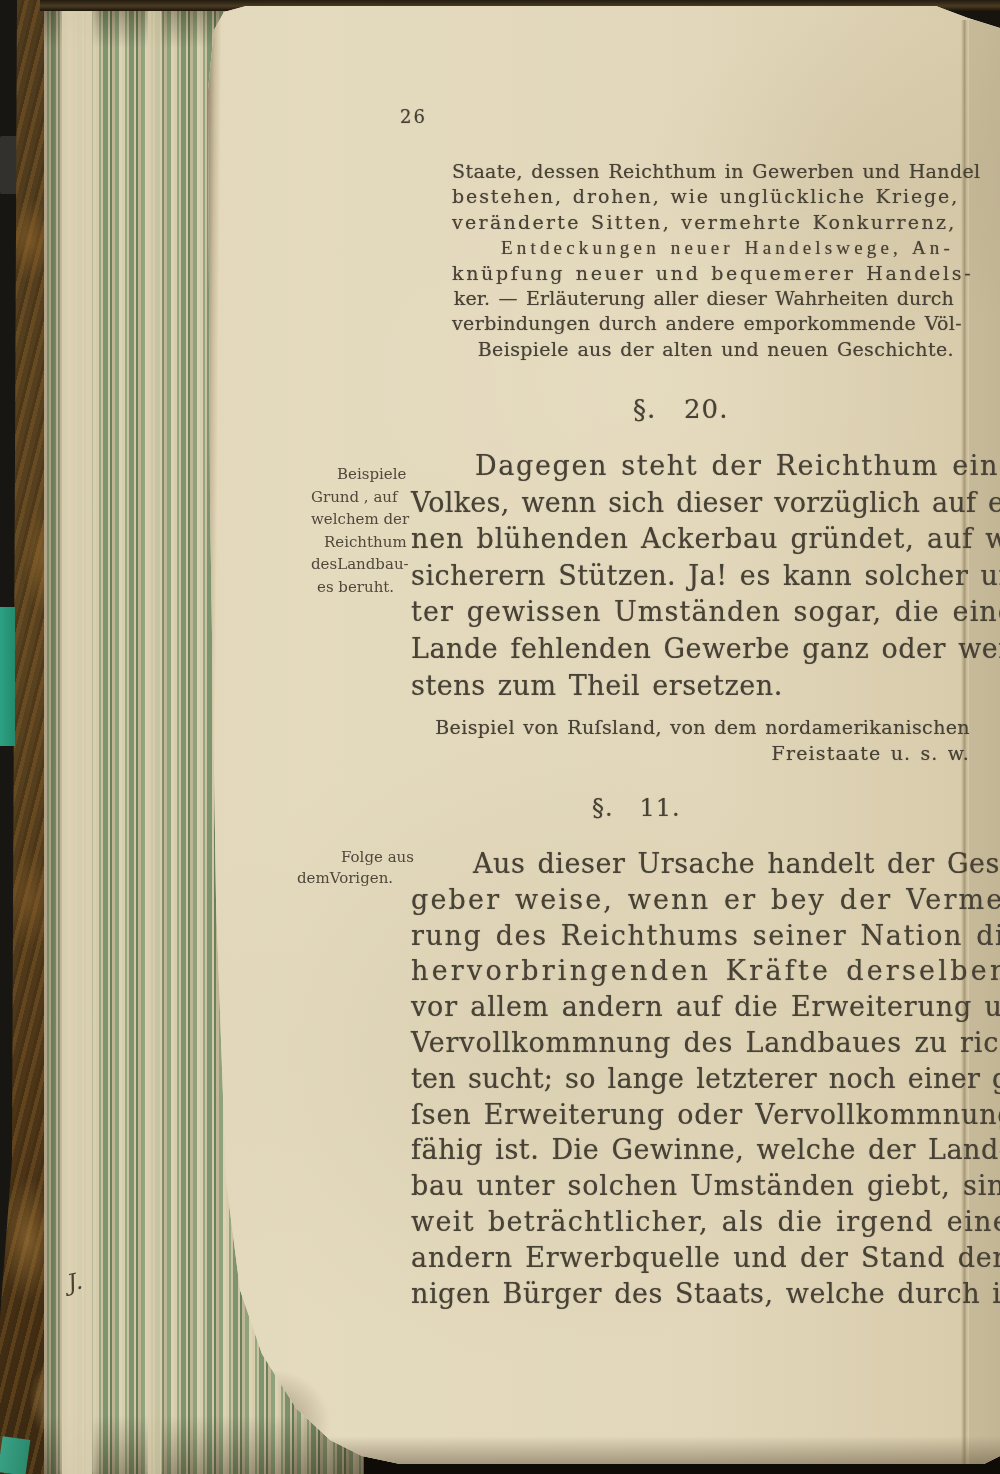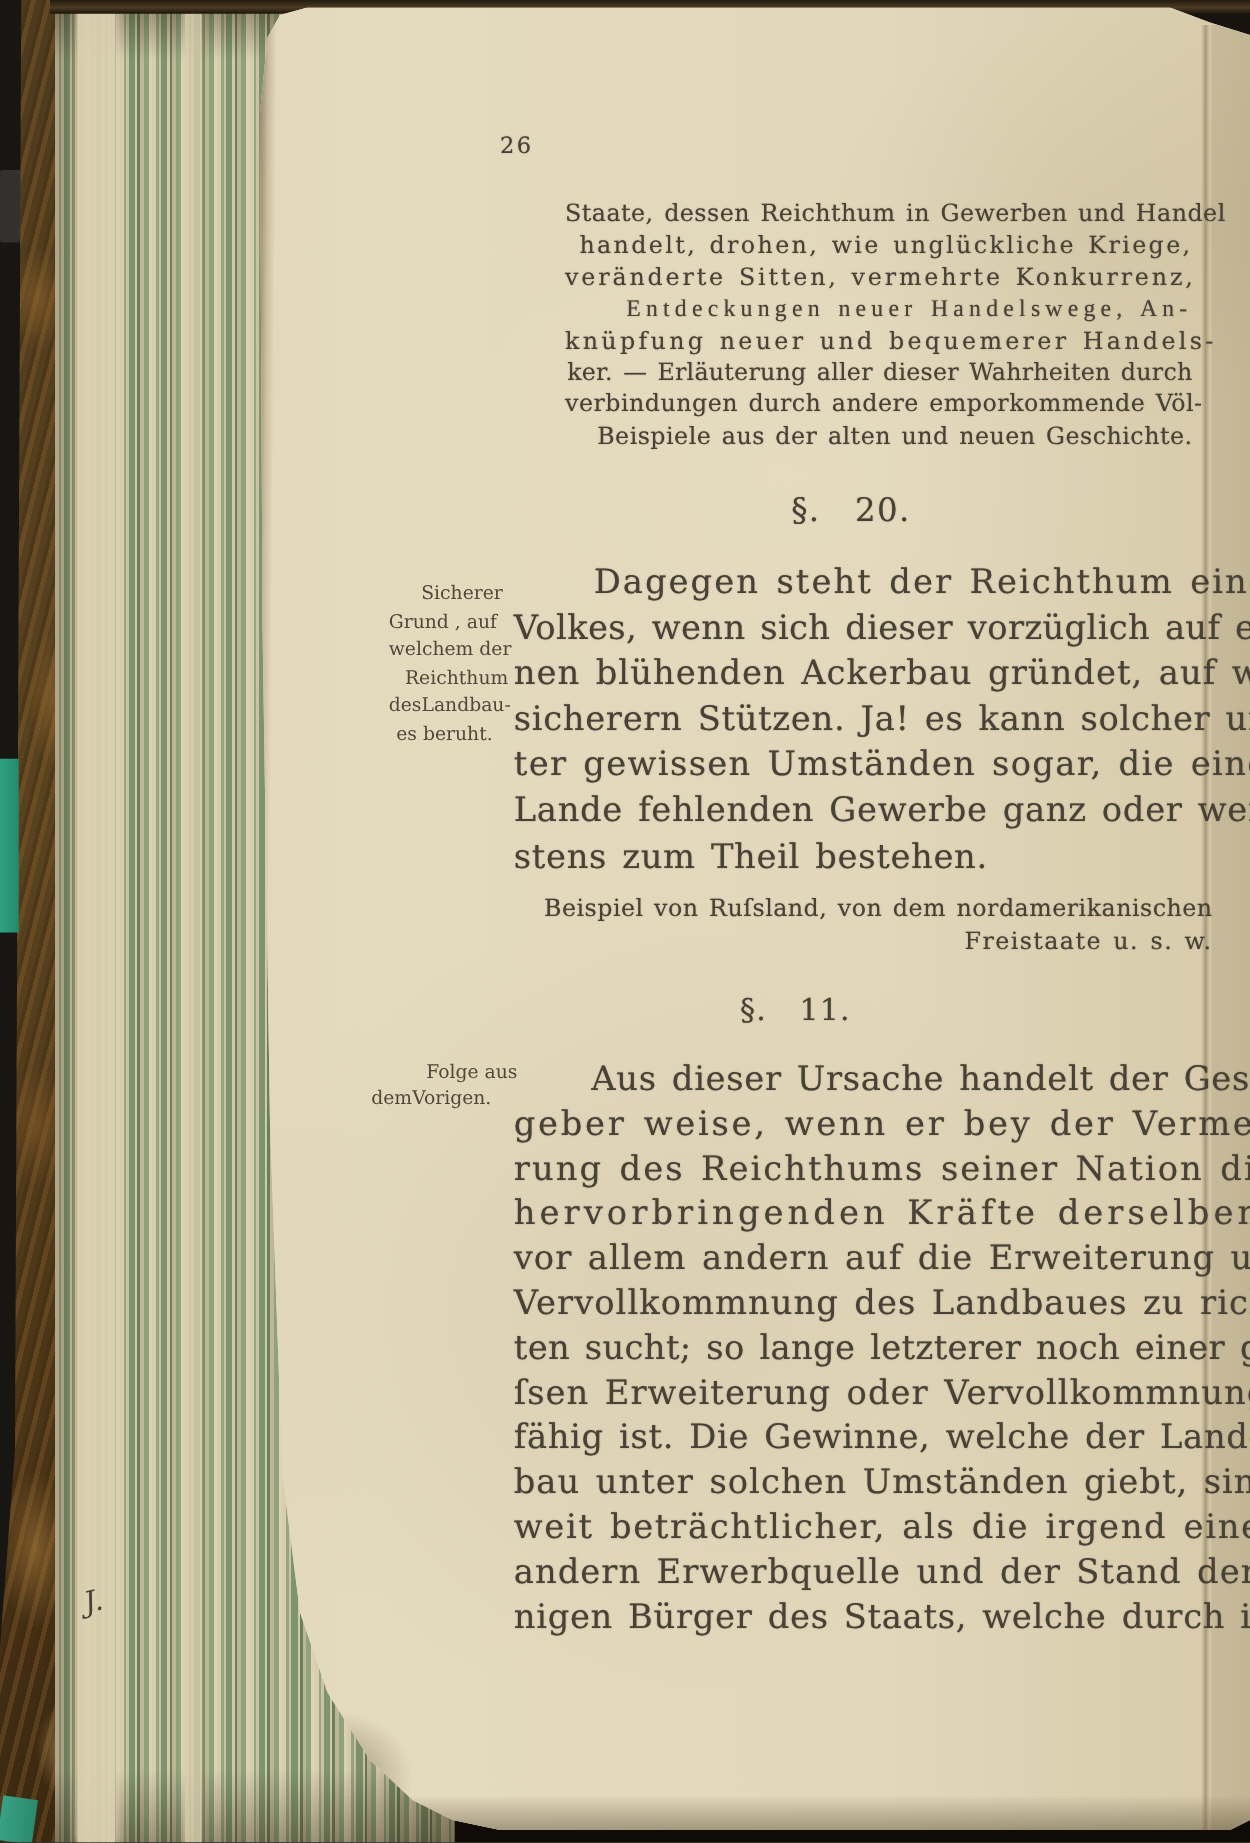--- a/index.html
+++ b/index.html
@@ -111,48 +111,48 @@
     <div class="page-left-shade"></div>
     <div class="page-corner-shade"></div>
     <div class="page-bottom-shade"></div>
     <div class="gutter-dark"></div>
     <div class="gutter-crease"></div>
 
     <div class="page-number ink soft">26</div>
 
     <div class="excerpt ink soft">
         <div class="line" style="letter-spacing: 0.02em;">Staate, dessen Reichthum in Gewerben und Handel</div>
-        <div class="line" style="letter-spacing: 0.1em;">handelt, drohen, wie unglückliche Kriege,</div>
+        <div class="line" style="letter-spacing: 0.1em;">bestehen, drohen, wie unglückliche Kriege,</div>
         <div class="line" style="letter-spacing: 0.12em;">veränderte Sitten, vermehrte Konkurrenz,</div>
         <div class="line" style="letter-spacing: 0.22em; font-family: Liberation Serif, serif;">Entdeckungen neuer Handelswege, An-</div>
         <div class="line" style="letter-spacing: 0.14em;">knüpfung neuer und bequemerer Handels-</div>
         <div class="line" style="letter-spacing: 0.01em;">ker. — Erläuterung aller dieser Wahrheiten durch</div>
         <div class="line" style="letter-spacing: 0.02em;">verbindungen durch andere emporkommende Völ-</div>
         <div class="line" style="letter-spacing: 0.02em;">Beispiele aus der alten und neuen Geschichte.</div>
       </div>
 
     <div class="heading-10 ink soft">§.   20.</div>
 
     <div class="margin-note-1">
-        <div class="line" style="text-indent: 26px;">Sicherer</div>
+        <div class="line" style="text-indent: 26px;">Beispiele</div>
         <div class="line">Grund ,  auf</div>
         <div class="line">welchem der</div>
         <div class="line" style="text-indent: 13px;">Reichthum</div>
         <div class="line">desLandbau-</div>
         <div class="line" style="text-indent: 6px;">es beruht.</div>
       </div>
 
     <div class="para-10 ink soft">
         <div class="line" style="letter-spacing: 0.06em; text-indent: 64px;">Dagegen steht der Reichthum eines</div>
         <div class="line" style="letter-spacing: 0.01em;">Volkes, wenn sich dieser vorzüglich auf ei-</div>
         <div class="line" style="letter-spacing: 0.03em;">nen blühenden Ackerbau gründet, auf weit</div>
         <div class="line" style="letter-spacing: 0.02em;">sicherern Stützen.  Ja! es kann solcher un-</div>
         <div class="line" style="letter-spacing: 0.04em;">ter gewissen Umständen sogar, die einem</div>
         <div class="line" style="letter-spacing: 0.02em;">Lande fehlenden Gewerbe ganz oder wenig-</div>
-        <div class="line" style="letter-spacing: 0.02em;">stens zum Theil bestehen.</div>
+        <div class="line" style="letter-spacing: 0.02em;">stens zum Theil ersetzen.</div>
       </div>
 
     <div class="example-note ink soft">
         <div class="line" style="letter-spacing: 0.02em;">Beispiel von Ruſsland,  von dem nordamerikanischen</div>
         <div class="line" style="letter-spacing: 0.06em; text-indent: 24px;">Freistaate u. s. w.</div>
       </div>
 
     <div class="heading-11 ink soft">§.   11.</div>
 
     <div class="margin-note-2">

